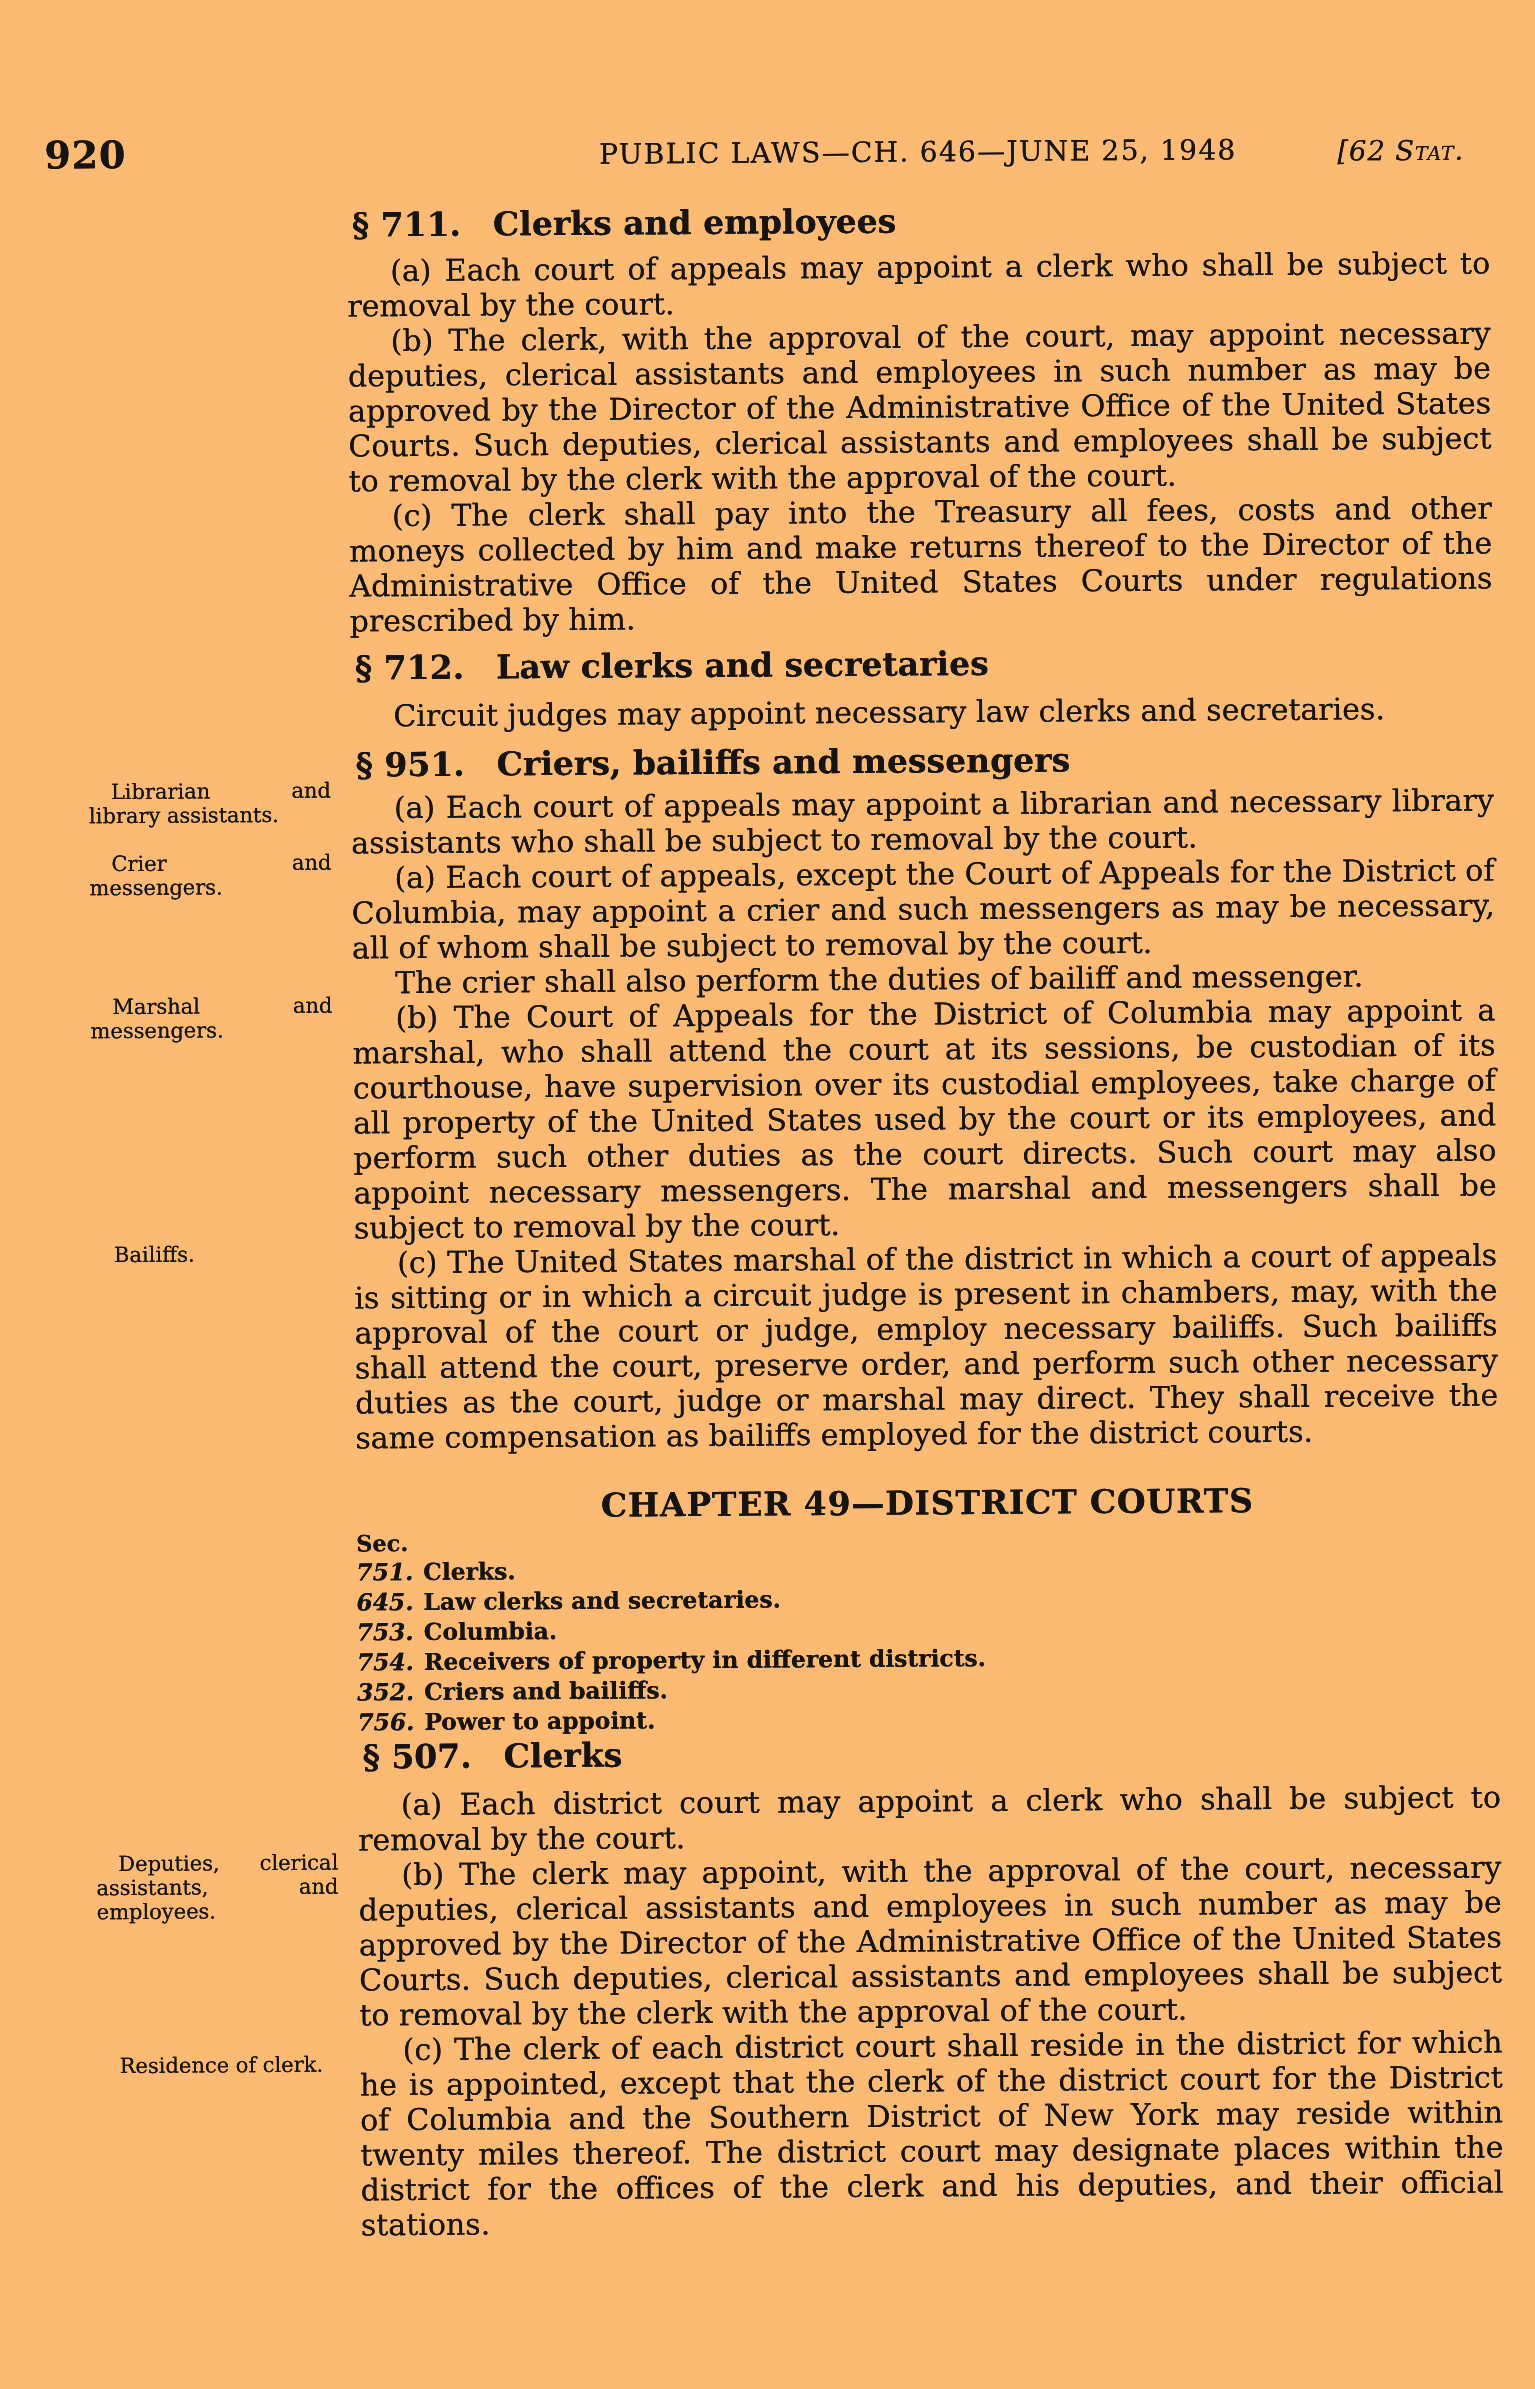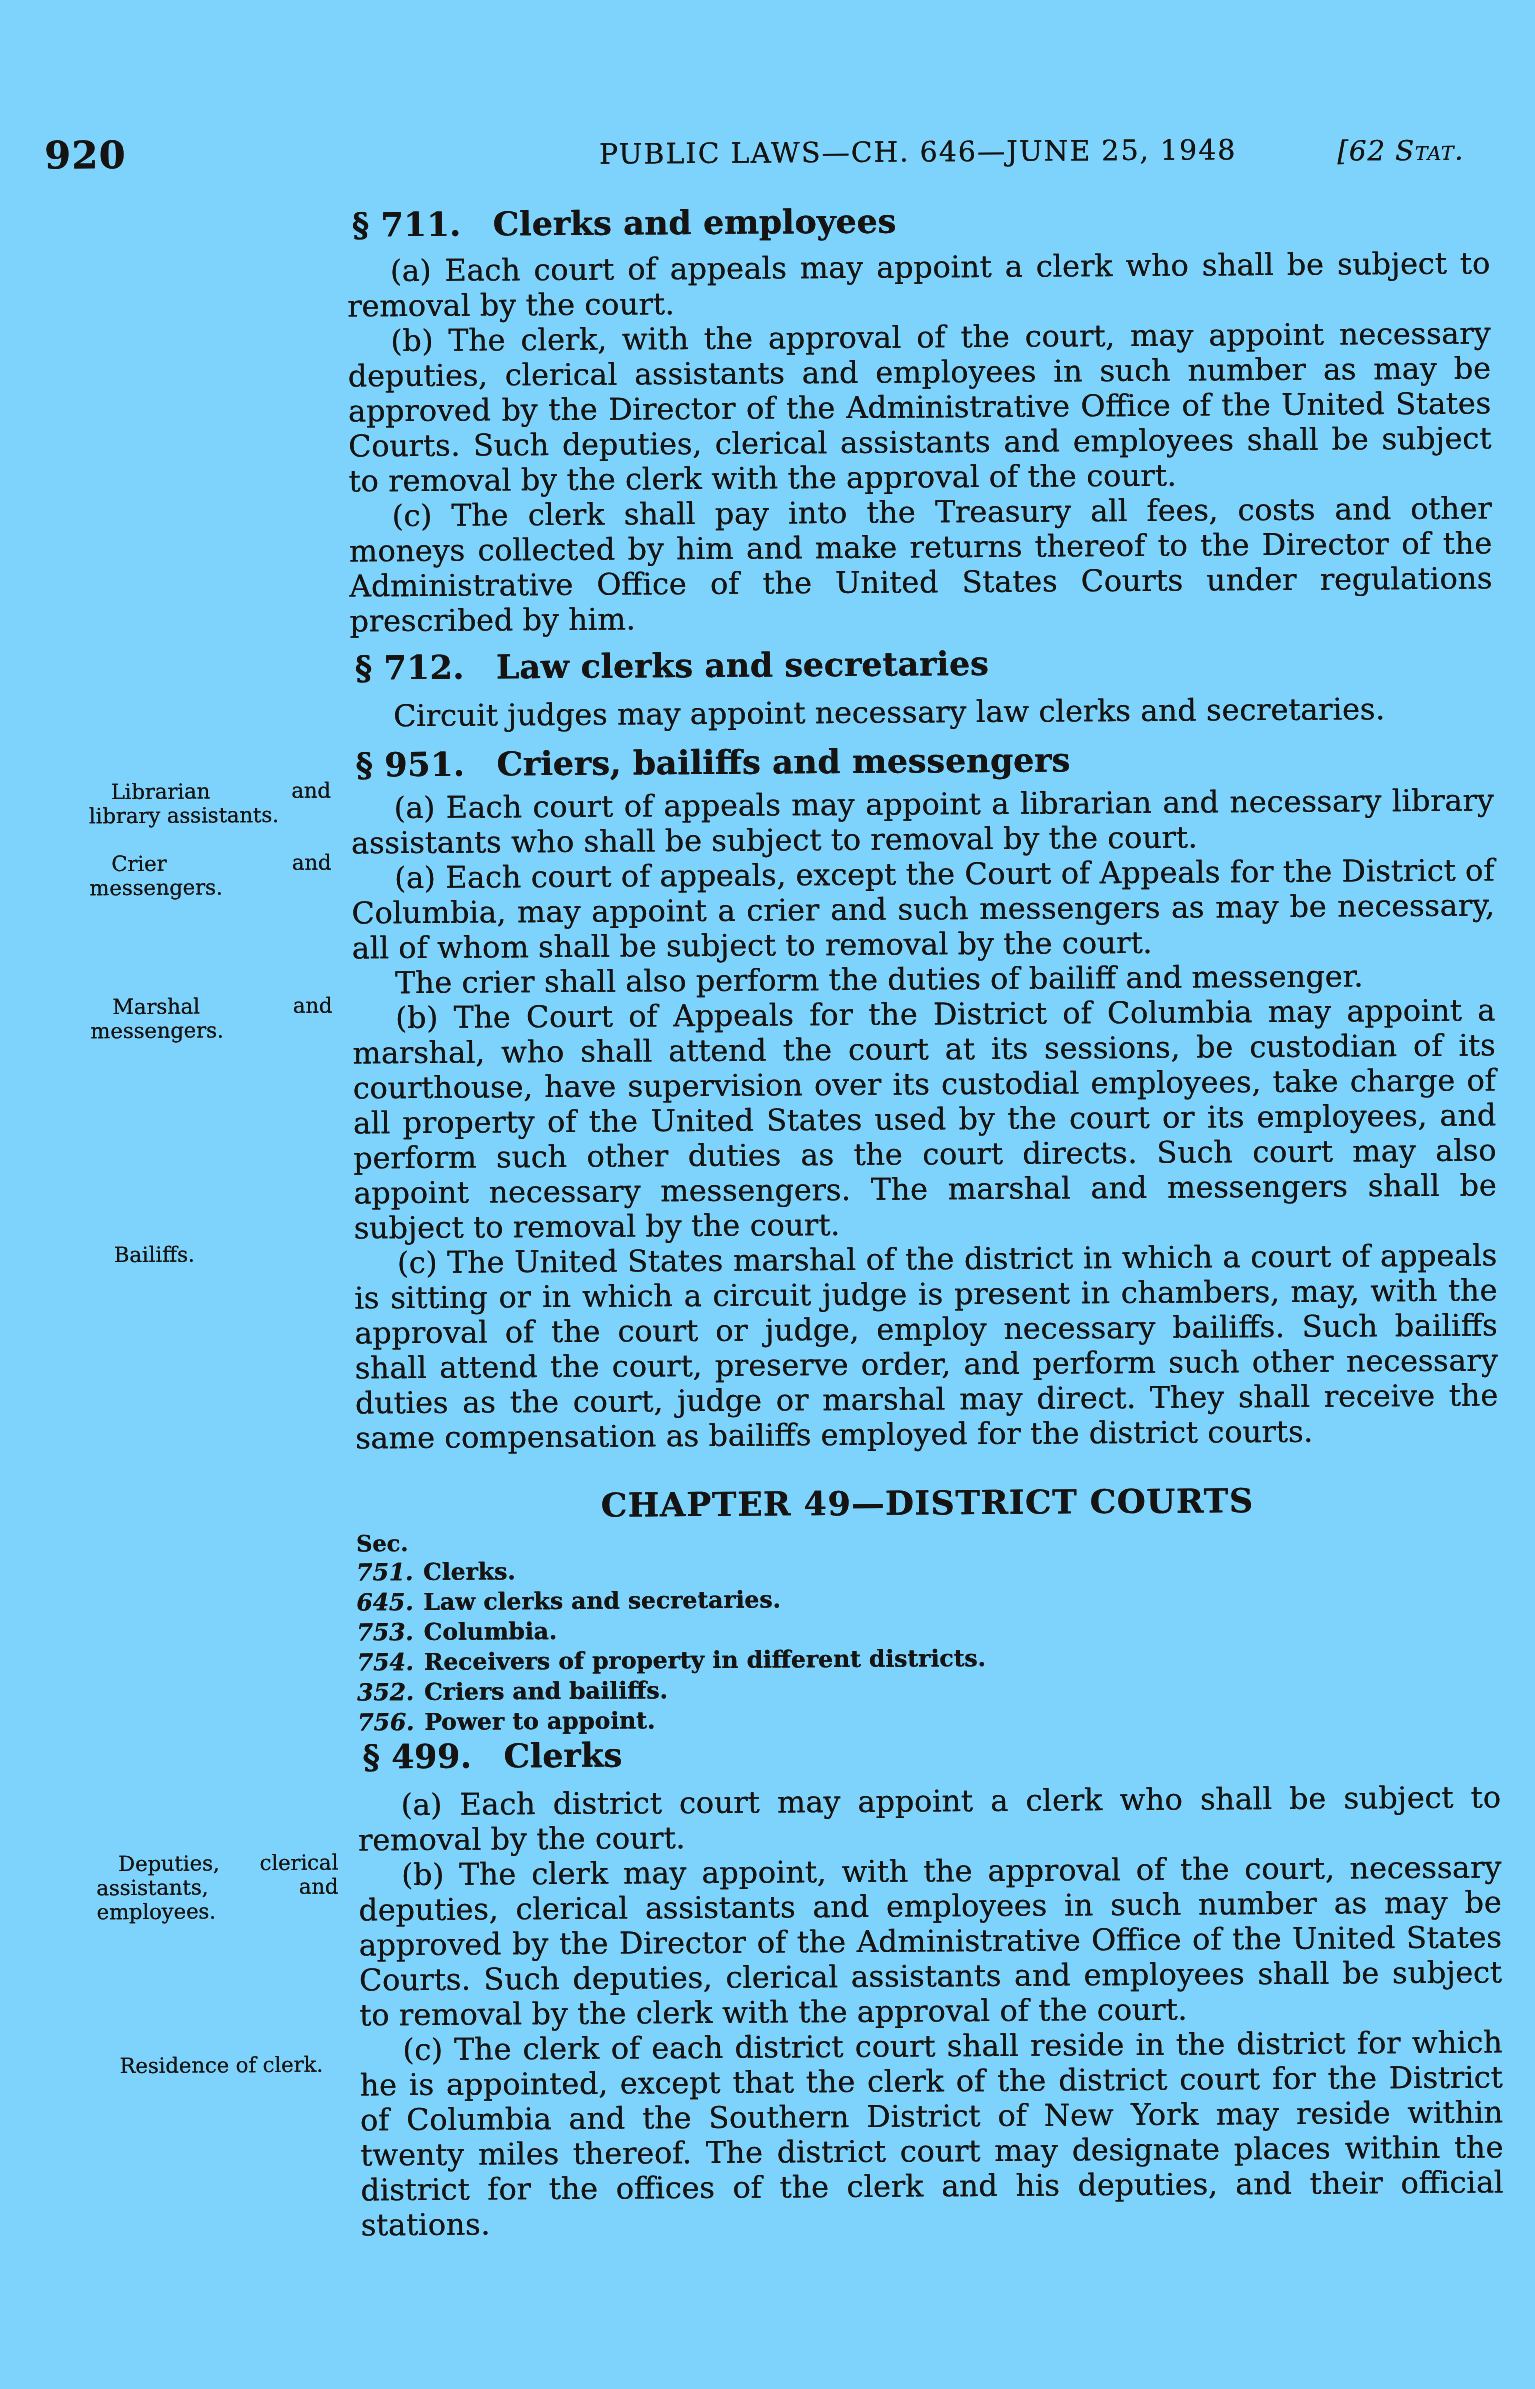--- a/index.html
+++ b/index.html
@@ -1,19 +1,19 @@
 <!DOCTYPE html>
 <html lang="en" style="font-size:13.4px"><head>
 <meta charset="utf-8">
 <title>Public Laws — Ch. 646 — June 25, 1948 — p. 920</title>
 <style>
   html,body{margin:0;padding:0;background:#ffffff;}
   body{width:1536px;height:2389px;overflow:hidden;}
   .page{
-    position:relative;width:1536px;height:2389px;background:#7dd3fc;
+    position:relative;width:1536px;height:2389px;background:#fdba74;
     color:#161412;font-family:"DejaVu Serif", serif;
     -webkit-font-smoothing:antialiased;
   }
   .sheet{
     position:absolute;inset:0;
     transform:rotate(-0.4deg);transform-origin:55% 40%;
     text-shadow:0 0 0.5px currentColor; 
   }
   
   .page-number{
@@ -101,21 +101,21 @@
 
       <ul class="toc">
         <li><span class="toc-num">751.</span><span>Clerks.</span></li>
         <li><span class="toc-num">645.</span><span>Law clerks and secretaries.</span></li>
         <li><span class="toc-num">753.</span><span>Columbia.</span></li>
         <li><span class="toc-num">754.</span><span>Receivers of property in different districts.</span></li>
         <li><span class="toc-num">352.</span><span>Criers and bailiffs.</span></li>
         <li><span class="toc-num">756.</span><span>Power to appoint.</span></li>
       </ul>
 
-      <h2 class="sec-heading mt2"><span class="sec-num">§ 499.</span><span>Clerks</span></h2>
+      <h2 class="sec-heading mt2"><span class="sec-num">§ 507.</span><span>Clerks</span></h2>
 
       <p class="body-par mt14">(a) Each district court may appoint a clerk who shall be subject to removal by the court.</p>
 
       <p class="body-par"><span class="margin-note n-deputies">Deputies, clerical assistants, and employees.</span><span>(b) The clerk may appoint, with the approval of the court, necessary deputies, clerical assistants and employees in such number as may be approved by the Director of the Administrative Office of the United States Courts.  Such deputies, clerical assistants and employees shall be subject to removal by the clerk with the approval of the court.</span></p>
 
       <p class="body-par"><span class="margin-note n-residence">Residence of clerk.</span><span>(c) The clerk of each district court shall reside in the district for which he is appointed, except that the clerk of the district court for the District of Columbia and the Southern District of New York may reside within twenty miles thereof.  The district court may designate places within the district for the offices of the clerk and his deputies, and their official stations.</span></p>
 
     </div>
   </div>
 </div>

